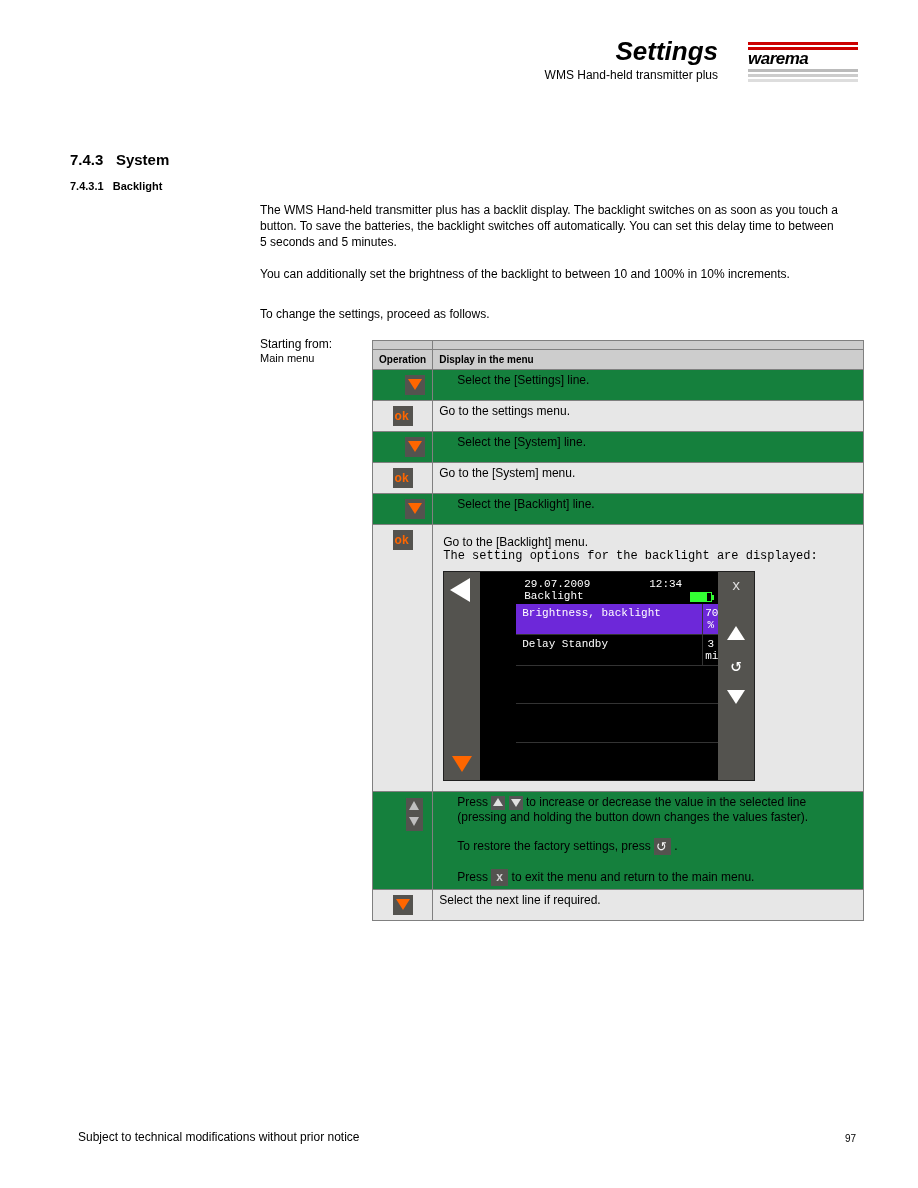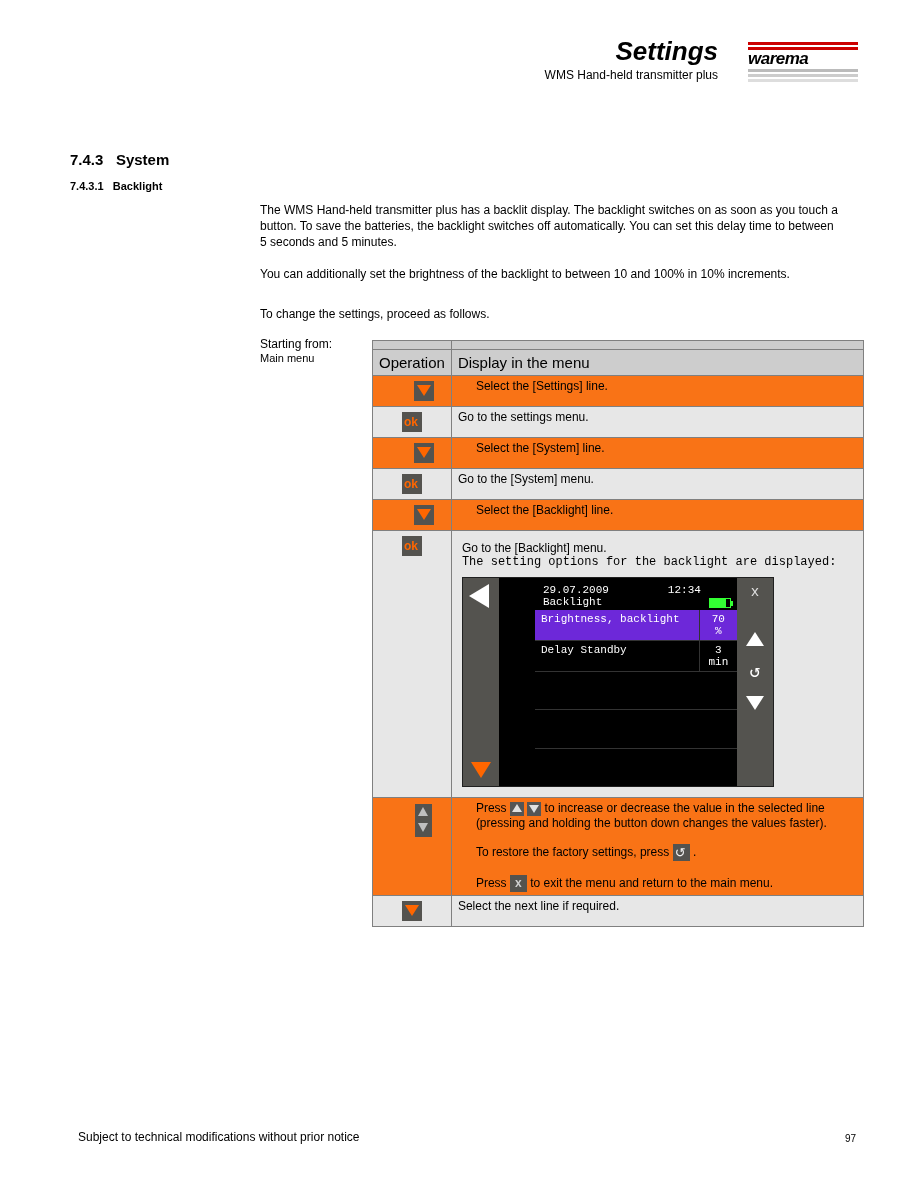--- a/index.html
+++ b/index.html
@@ -48,24 +48,24 @@
     width:492px;
     border-collapse: collapse;
     border:1px solid #808080;
   }
   .tbl td {
     border:1px solid #808080;
     vertical-align: top;
     padding:3px 6px;
     font-size:12px;
   }
-  .tbl .hdr td { background:#cdcdcd; font-weight:normal; font-size:15px; padding:4px 6px;}
+  .tbl .hdr td { background:#cdcdcd; font-weight:bold; font-size:10px; padding:4px 6px;}
   .tbl td.iconcell { width:56px; text-align:center; padding:5px 0; }
   .tbl tr.gray td { background:#e7e7e7; }
-  .tbl tr.white td { background:#f97316;padding-left:24px; }
+  .tbl tr.white td { background:#15803d;padding-left:24px; }
 
   .btn {
     display:inline-block;
     width:20px; height:20px;
     background:#54534f;
     position:relative;
     vertical-align:middle;
   }
   .btn.small { width:17px; height:17px; }
   .btn .tri-down {
@@ -141,21 +141,21 @@
   .device .title .batt:after {
     content:""; position:absolute; right:-3px; top:2px; width:2px; height:5px; background:#3f3;
   }
   .device .title .batt .fill { background:#3f3; height:100%; width:80%; display:block; }
   .device .rows { flex:1; display:flex; flex-direction:column; }
   .device .row {
     display:flex; border-bottom:1px solid #333;
     font-size:11px; min-height:28px;
   }
   .device .row .lbl { flex:1; padding:3px 6px; }
-  .device .row .val { width:38px; text-align:center; padding:3px 2px; border-left:1px solid #333;}
+  .device .row .val { width:16px; text-align:center; padding:3px 2px; border-left:1px solid #333;}
   .device .row.sel .lbl, .device .row.sel .val { background:#6d28d9; color:#fff; }
   .device .row.empty { flex:1; }
   .device .right { width:36px; background:#54534f; display:flex; flex-direction:column; align-items:center; justify-content:flex-start; padding-top:6px; gap:14px;}
   .device .right .x { color:#e0e0e0; font-size:14px; }
   .device .right .tri-up-w {
     width:0;height:0;
     border-left:9px solid transparent;border-right:9px solid transparent;
     border-bottom:14px solid #fff; margin-top:18px;
   }
   .device .right .refresh-w { color:#fff; font-size:18px; }

